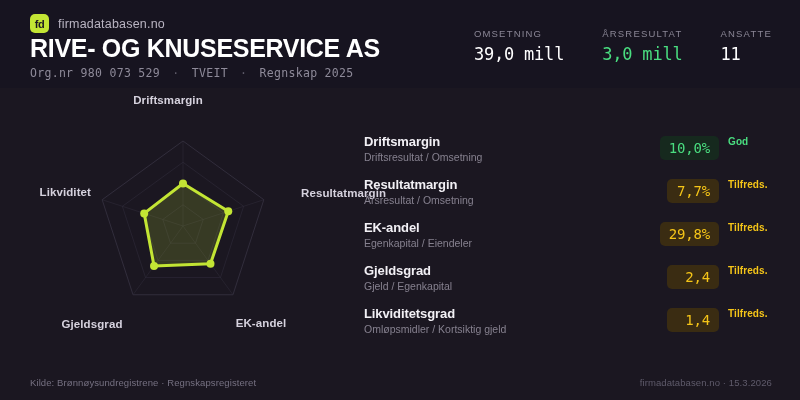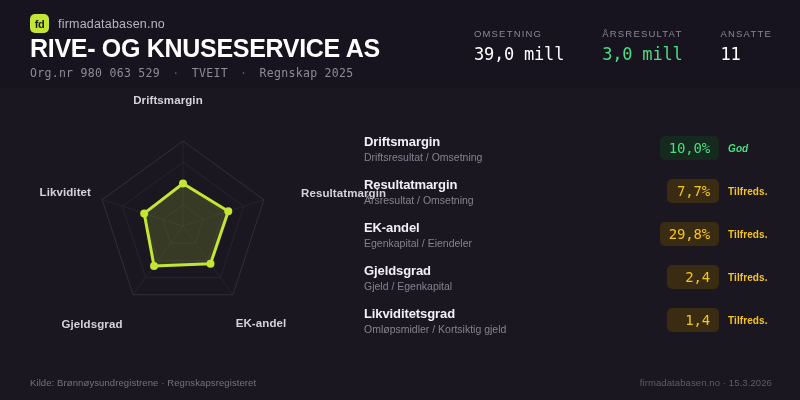--- a/index.html
+++ b/index.html
@@ -65,32 +65,32 @@
   .metric-row {
     display:flex; align-items:center; height:40px; margin-bottom:3px;
   }
   .metric-text { flex:1; }
   .metric-name {
     font-size:13px; font-weight:bold; color:#f2f0f5; letter-spacing:-0.1px; line-height:15px;
   }
   .metric-formula {
     font-size:10.5px; color:#86818f; margin-top:2px; line-height:12px;
   }
-  .metric-right { display:flex; align-items:center; gap:9px; }
+  .metric-right { display:flex; align-items:flex-start; gap:9px; }
   .metric-badge {
     font-family:"DejaVu Sans Mono", monospace;
     font-size:14px; padding:4px 9px; border-radius:5px; min-width:52px;
     text-align:right; letter-spacing:-0.2px;
   }
   .metric-badge.good { background:#16291e; color:#4ade80; }
   .metric-badge.ok   { background:#3a2c12; color:#f5c518; }
   .metric-status {
     font-size:10px; font-weight:bold; width:56px; text-align:left; letter-spacing:0.1px;
   }
-  .metric-status.good { color:#4ade80;font-style:italic; }
+  .metric-status.good { color:#4ade80; }
   .metric-status.ok   { color:#f5c518; }
 
   
   .footer {
     position:absolute; left:0; bottom:0; width:800px; height:30px;
   }
   .footer-left {
     position:absolute; left:30px; top:7px;
     font-size:9.5px; color:#767182; letter-spacing:0.1px;
   }
@@ -107,21 +107,21 @@
   <div class="header">
 
     <div class="brand">
       <span class="logo-mark">fd</span>
       <span class="brand-name">firmadatabasen.no</span>
     </div>
 
     <div class="company-title">RIVE- OG KNUSESERVICE AS</div>
 
     <div class="company-meta">
-      <span>Org.nr 980 063 529</span>
+      <span>Org.nr 980 073 529</span>
       <span class="sep">·</span>
       <span>TVEIT</span>
       <span class="sep">·</span>
       <span>Regnskap 2025</span>
     </div>
 
     <div class="kpis">
       <div class="kpi">
         <div class="kpi-label">OMSETNING</div>
         <div class="kpi-value">39,0 mill</div>

